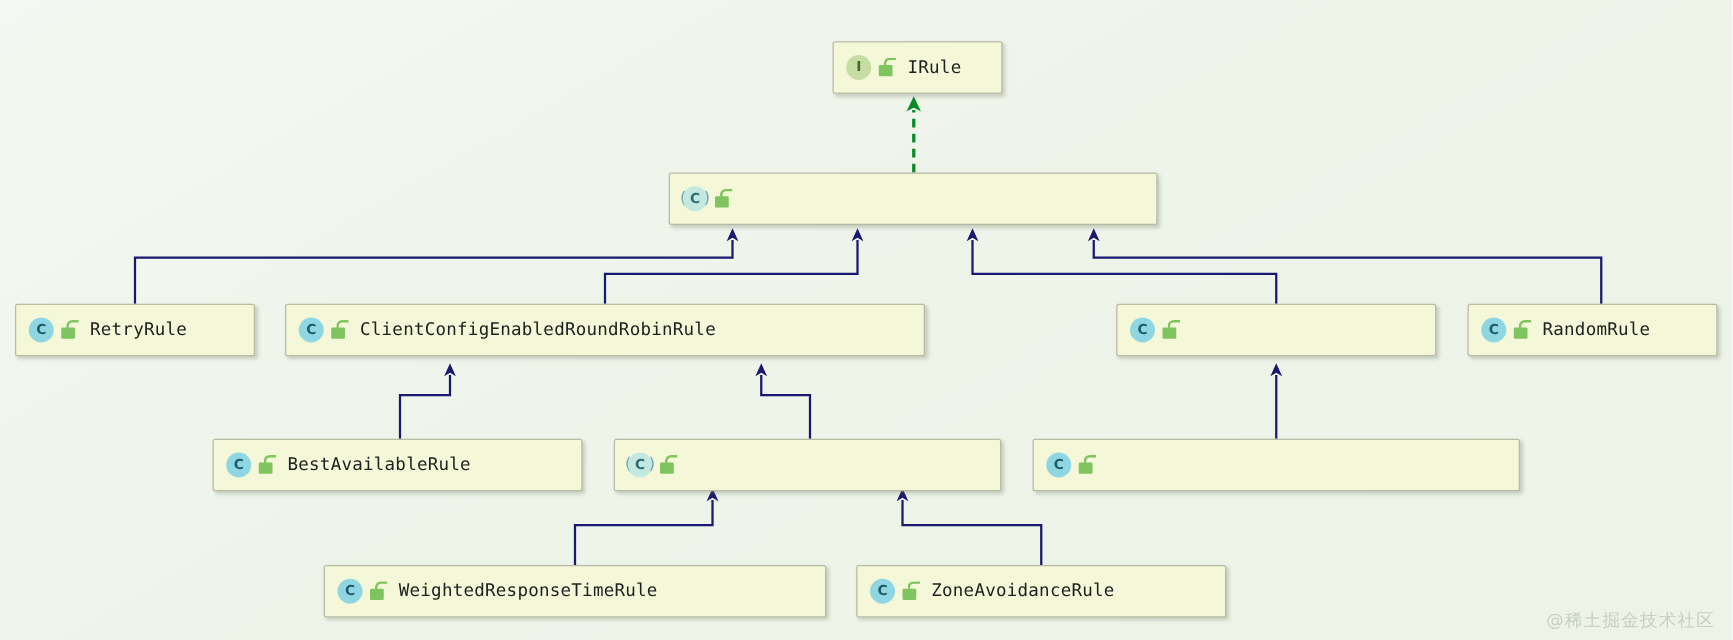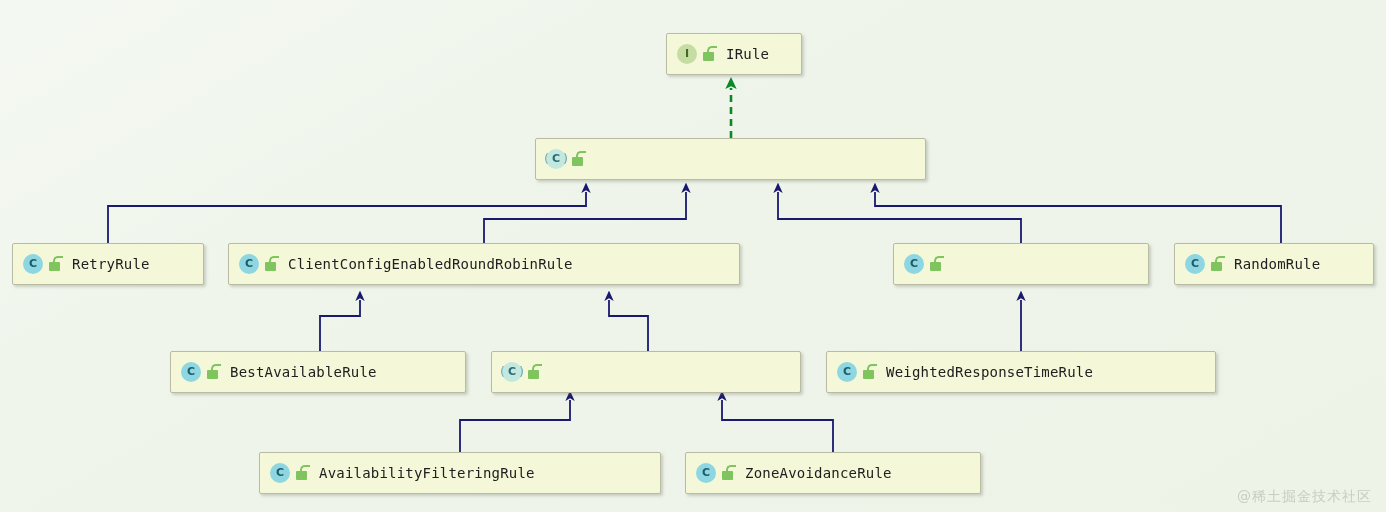--- a/index.html
+++ b/index.html
@@ -270,33 +270,32 @@
 
   <div class="node" style="left: 826px; top: 351px; width: 390px;">
     <span class="badge cls">
       <span class="badge-disc"></span>
         <span class="badge-letter">C</span>
     </span>
     <span class="lock">
       <span class="lock-shackle"></span>
         <span class="lock-body"></span>
     </span>
+  </div>
+
+  <div class="node" style="left: 259px; top: 452px; width: 402px;">
+    <span class="badge cls">
+      <span class="badge-disc"></span>
+        <span class="badge-letter">C</span>
+    </span>
+    <span class="lock">
+      <span class="lock-shackle"></span>
+        <span class="lock-body"></span>
+    </span>
     <span class="node-label">WeightedResponseTimeRule</span>
-  </div>
-
-  <div class="node" style="left: 259px; top: 452px; width: 402px;">
-    <span class="badge cls">
-      <span class="badge-disc"></span>
-        <span class="badge-letter">C</span>
-    </span>
-    <span class="lock">
-      <span class="lock-shackle"></span>
-        <span class="lock-body"></span>
-    </span>
-    <span class="node-label">AvailabilityFilteringRule</span>
   </div>
 
   <div class="node" style="left: 685px; top: 452px; width: 296px;">
     <span class="badge cls">
       <span class="badge-disc"></span>
         <span class="badge-letter">C</span>
     </span>
     <span class="lock">
       <span class="lock-shackle"></span>
         <span class="lock-body"></span>

